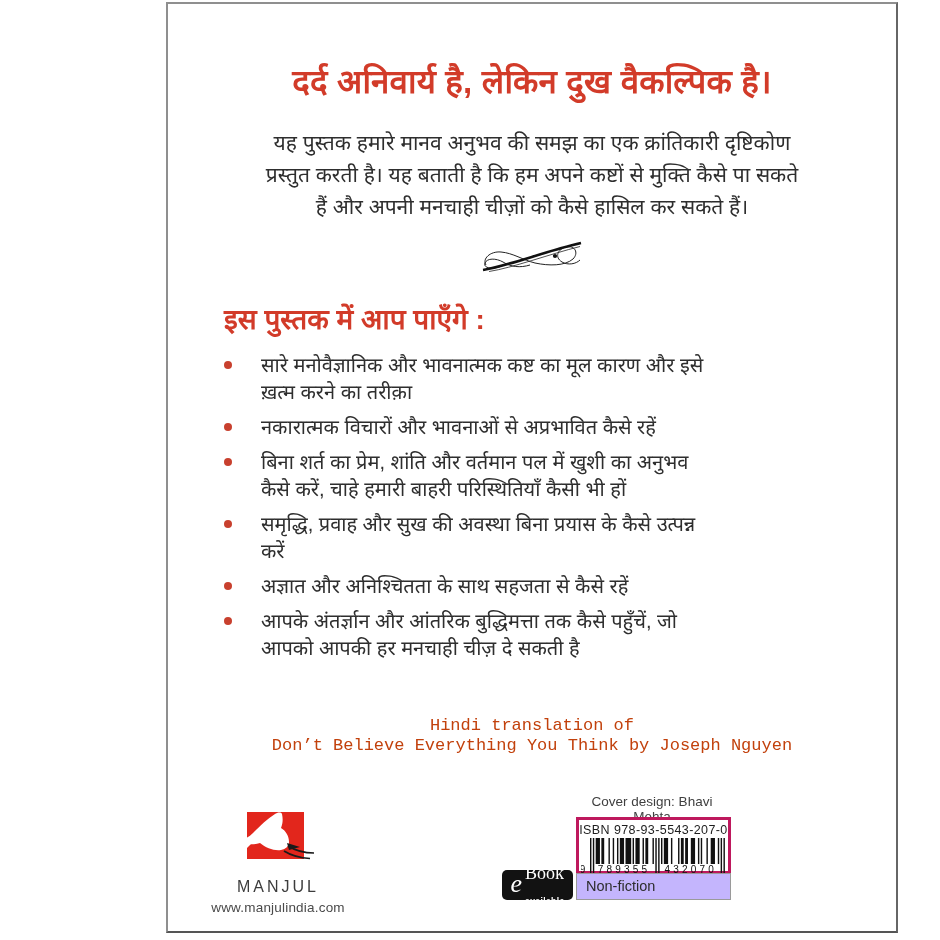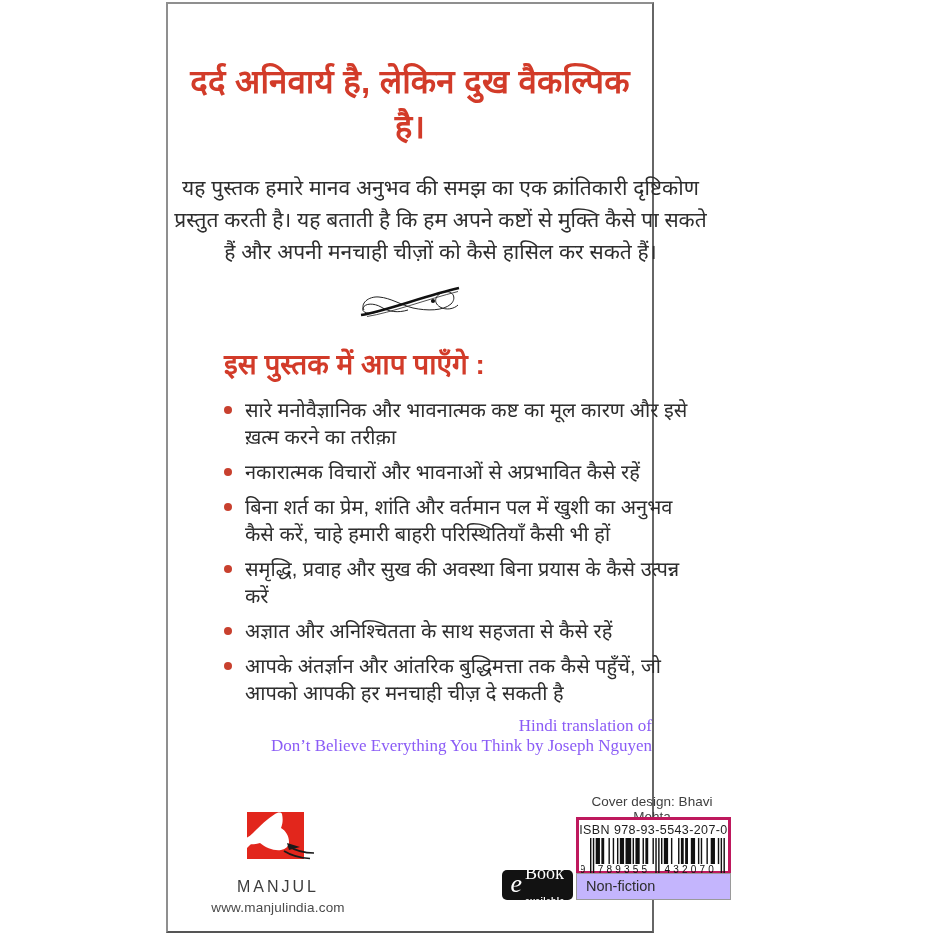--- a/index.html
+++ b/index.html
@@ -4,49 +4,49 @@
 <style>
   :root{
     --red:#d23b29;
     --logo-red:#e2261c;
     --ink:#2e2e2e;
   }
   *{margin:0;padding:0;box-sizing:border-box;}
   html,body{width:940px;height:940px;background:#ffffff;overflow:hidden;
     font-family:"Liberation Sans", sans-serif;color:var(--ink);}
   .cover{
-    position:absolute;left:166px;top:2px;width:488px;height:931px;
+    position:absolute;left:166px;top:2px;width:732px;height:931px;
     background:#fff;border:2px solid #8f8f8f;border-right-color:#666;border-bottom-color:#555;
   }
   .tagline{
     margin:54px 18px 0;text-align:center;
     font-size:33px;font-weight:bold;color:var(--red);letter-spacing:0.2px;
   }
   .intro{
     width:545px;margin:24px auto 0;text-align:center;
     font-size:21px;line-height:32px;color:var(--ink);
   }
   .flourish{ text-align:center;margin-top:16px;height:36px; }
   .list-heading{
     margin:24px 0 0 56px;font-size:28px;font-weight:bold;color:var(--red);
   }
   .features{
     list-style:none;margin:15px 0 0 56px;width:482px;
   }
   .features li{
-    display:flex;gap:13px;font-size:20px;line-height:27px;
+    display:flex;gap:29px;font-size:20px;line-height:27px;
     margin-bottom:8px;color:var(--ink);
   }
   .features .dot{
     flex:none;width:8px;height:8px;border-radius:50%;
     background:#c8402e;margin-top:9px;
   }
   .translation-note{
-    position:absolute;left:0;right:0;top:712px;text-align:right;
-    font-family:Liberation Serif, serif;font-size:17px;line-height:20px;color:#8b5cf6;
+    position:absolute;left:0;right:0;top:712px;text-align:center;
+    font-family:Liberation Mono, monospace;font-size:17px;line-height:20px;color:#c2410c;
   }
   
   .logo-block{ position:absolute;left:34px;top:806px;width:152px;text-align:center; }
   .logo-mark{ height:56px; }
   .publisher-name{ font-size:16px;letter-spacing:3px;color:#3c3c3c;margin-top:12px;font-weight:500; }
   .publisher-site{ font-size:13.5px;color:#4a4a4a;margin-top:4px;letter-spacing:0.2px; }
   
   .cover-design{ position:absolute;left:404px;top:790px;width:160px;text-align:center;
     font-size:13.5px;color:#3f3f3f; }
   .barcode-box{

